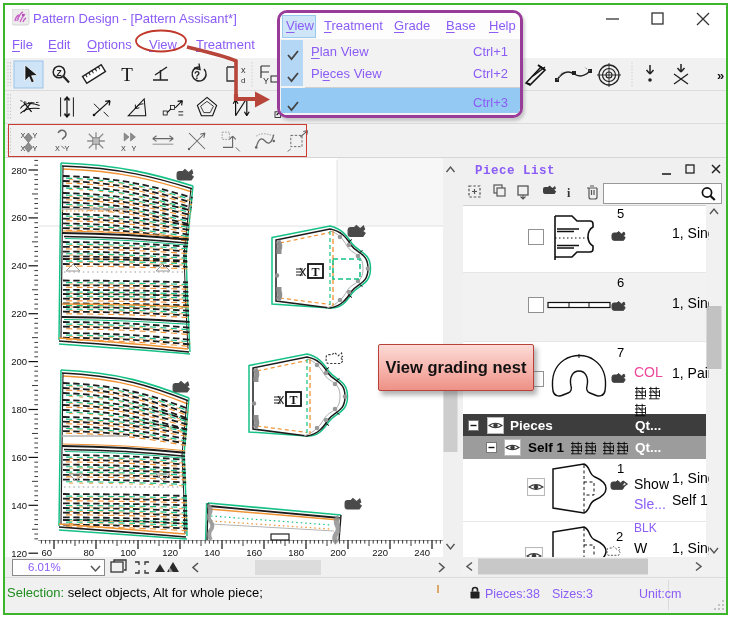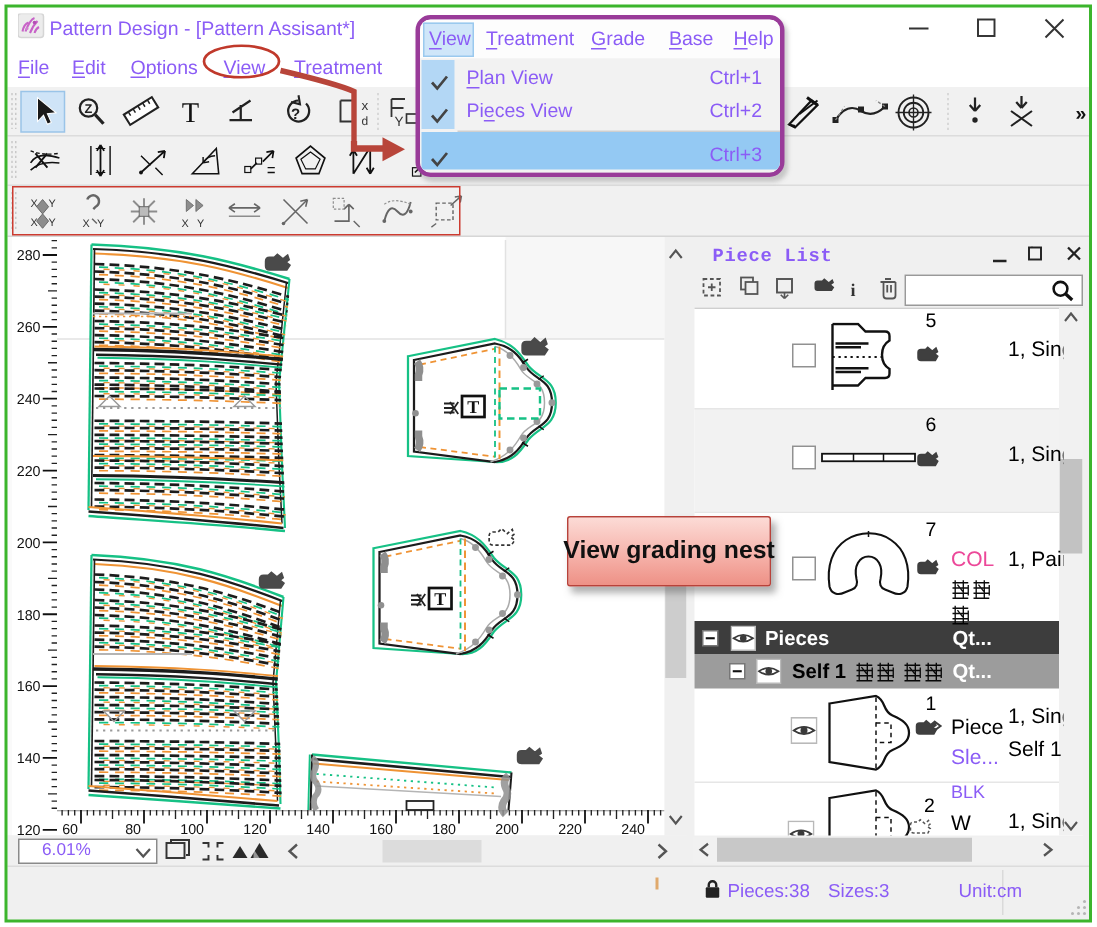--- a/index.html
+++ b/index.html
@@ -787,21 +787,21 @@
 <svg class="abs" style="left:551px;top:463px;" width="58" height="51" viewBox="0 0 58 51">
       <path d="M2 6 L33 1 C 40 4 37 11 44 14 C 51 17 55 20 55 25.5 C 55 31 51 34 44 37 C 37 40 40 47 33 50 L2 45 Z" fill="#fff" stroke="#111" stroke-width="1.5"></path>
       <path d="M33 2 V49" stroke="#111" stroke-width="1" stroke-dasharray="3 2.5"></path>
       <path d="M33 19 h10 v13 h-10" fill="none" stroke="#111" stroke-width="1" stroke-dasharray="3 2.5"></path>
     </svg>
 <div class="txt" style="left:617px;top:461px;font-size:13px;color:#000;">1</div>
 <svg class="abs" style="left:610px;top:479px;" width="20" height="14" viewBox="0 0 20 14">
       <path d="M1 5 q0 -2 2 -2 l3 0 l1.5 -1.5 l3 2.5 l2.5 -2 l1 2.5 l-1.8 1.3 l2 1.7 l-1.6 2.8 l-9.6 0 q-2 0 -2 -2 z" fill="#3f3f3f" stroke="#3f3f3f" stroke-width="1"></path>
       <path d="M13 2 l4 3 l-4 3" fill="none" stroke="#3f3f3f" stroke-width="1.4"></path>
     </svg>
-<div class="txt" style="left:634px;top:476px;font-size:14px;color:#000;">Piece</div>
+<div class="txt" style="left:634px;top:476px;font-size:14px;color:#000;">Show</div>
 <div class="txt" style="left:634px;top:496px;font-size:14px;color:#8b5cf6;">Sle...</div>
 <div class="abs" style="left:672px;top:469px;width:37px;height:19px;overflow:hidden;"><span style="font-size:14px;color:#000;white-space:nowrap;">1, Sing</span></div>
 <div class="abs" style="left:672px;top:491px;width:37px;height:19px;overflow:hidden;"><span style="font-size:14px;color:#000;white-space:nowrap;">Self 1</span></div>
 <div class="txt" style="left:616px;top:529px;font-size:13px;color:#000;">2</div>
 <div class="txt" style="left:634px;top:521px;font-size:12px;color:#8b5cf6;">BLK</div>
 <div class="txt" style="left:634px;top:540px;font-size:14px;color:#000;">W</div>
 <div class="abs" style="left:672px;top:539px;width:37px;height:19px;overflow:hidden;"><span style="font-size:14px;color:#000;white-space:nowrap;">1, Sing</span></div>
 <div class="abs" style="left:551px;top:524px;width:60px;height:33px;overflow:hidden;">
       <svg class="abs" style="left:0;top:2px;" width="58" height="51" viewBox="0 0 58 51">
         <path d="M2 6 L33 1 C 40 4 37 11 44 14 C 51 17 55 20 55 25.5 C 55 31 51 34 44 37 C 37 40 40 47 33 50 L2 45 Z" fill="#fff" stroke="#111" stroke-width="1.5"></path>
@@ -838,20 +838,21 @@
 <path d="M27 4 h4 v3 M41 4 h-4 v3 M27 15 h4 v-3 M41 15 h-4 v-3"></path>
 </g>
 <path d="M47 14 l5 -8 l5 8 z" fill="#2a2a2a"></path>
       <path d="M59 14 l6 -10 l6 10 z" fill="#2a2a2a"></path>
       <path d="M61 14 v-6 l4 6 z" fill="#fff" opacity="0.5"></path>
 <path d="M90 5 l-5 4.5 l5 4.5" stroke="#555" stroke-width="1.6" fill="none"></path>
 <rect x="147" y="2" width="66" height="15" fill="#dcdcdc"></rect>
 <path d="M331 5 l5 4.5 l-5 4.5" stroke="#555" stroke-width="1.6" fill="none"></path>
 </svg>
 <div class="abs" style="left:5px;top:577px;width:721px;height:36px;background:#f0f0f0;border-top:1px solid #dcdcdc;"></div>
+<div class="txt" style="left:7px;top:585px;font-size:13px;color:#1e8c1e;">Selection: <span style="color:#000;">select objects, Alt for whole piece;</span></div>
 <div class="abs" style="left:668px;top:580px;width:1px;height:30px;background:#dadada;"></div>
 <svg class="abs" style="left:469px;top:586px;" width="12" height="13" viewBox="0 0 12 13">
       <rect x="1.5" y="5.5" width="9" height="7" rx="0.8" fill="#222"></rect>
       <path d="M3.5 5.5 v-1.5 a2.5 2.5 0 0 1 5 0 v1.5" stroke="#222" stroke-width="1.6" fill="none"></path>
     </svg>
 <div class="txt" style="left:485px;top:587px;font-size:12.5px;">Pieces:38</div>
 <div class="txt" style="left:552px;top:587px;font-size:12.5px;">Sizes:3</div>
 <div class="abs" style="left:437px;top:585px;width:2px;height:8px;background:#e0a96c;"></div>
 <div class="txt" style="left:639px;top:587px;font-size:12.5px;">Unit:cm</div>
 <svg class="abs" style="left:714px;top:598px;" width="12" height="12" viewBox="0 0 12 12">
@@ -892,14 +893,14 @@
 <svg class="abs" style="left:6px;top:87px;" width="14" height="12" viewBox="0 0 14 12">
         <path d="M2 6 l3.5 4 l6.5 -8" stroke="#444" stroke-width="1.8" fill="none"></path>
       </svg>
 <div class="txt" style="left:31px;top:31px;font-size:13px;"><u>P</u>lan View</div>
 <div class="txt" style="left:193px;top:31px;font-size:13px;">Ctrl+1</div>
 <div class="txt" style="left:31px;top:53px;font-size:13px;">Pi<u>e</u>ces View</div>
 <div class="txt" style="left:193px;top:53px;font-size:13px;">Ctrl+2</div>
 <div class="txt" style="left:31px;top:96px;font-size:13px;margin-top:22px;"><u>G</u>rade View</div>
 <div class="txt" style="left:193px;top:82px;font-size:13px;">Ctrl+3</div>
 </div>
-<div class="abs" style="left:378px;top:344px;width:136px;height:47px;background:linear-gradient(180deg,#fcdbd6 0%,#f6b3ab 55%,#ee9186 100%);border:1.4px solid #b8423a;border-radius:2px;box-shadow:3px 4px 5px rgba(100,100,100,0.5);display:flex;align-items:center;justify-content:center;font-size:16.5px;font-weight:600;color:#111;white-space:nowrap;">View grading nest</div>
+<div class="abs" style="left:378px;top:344px;width:156px;height:47px;background:linear-gradient(180deg,#fcdbd6 0%,#f6b3ab 55%,#ee9186 100%);border:1.4px solid #b8423a;border-radius:2px;box-shadow:3px 4px 5px rgba(100,100,100,0.5);display:flex;align-items:center;justify-content:center;font-size:16.5px;font-weight:600;color:#111;white-space:nowrap;">View grading nest</div>
 <div id="frame"></div>
 </div>
 </body></html>

